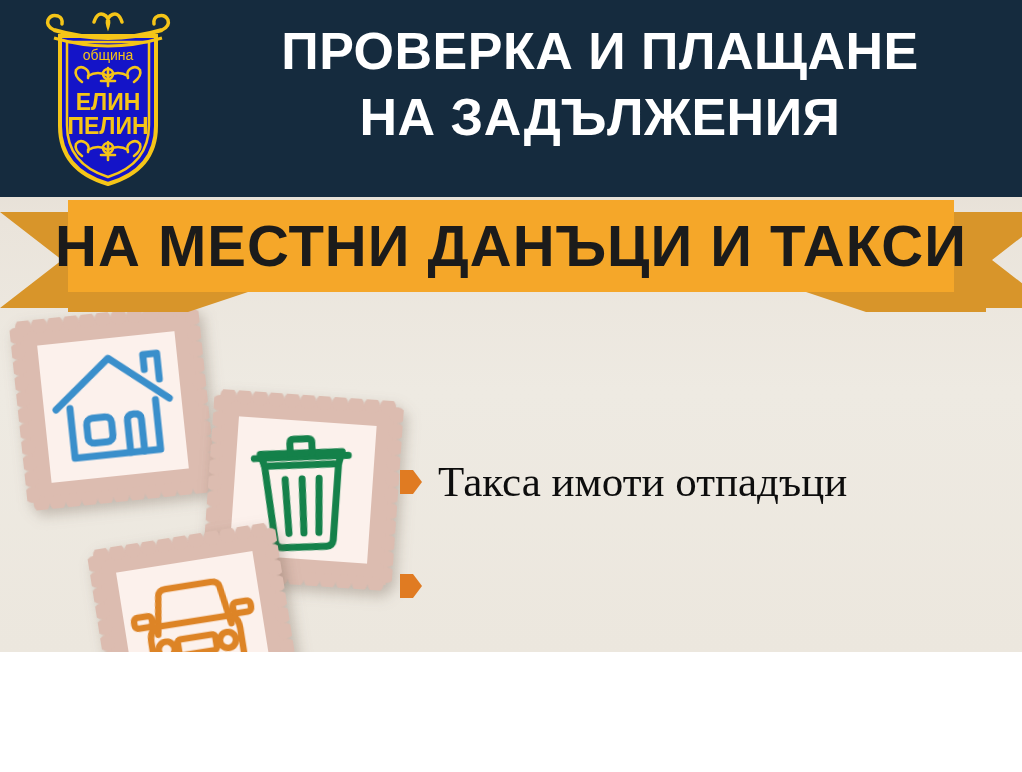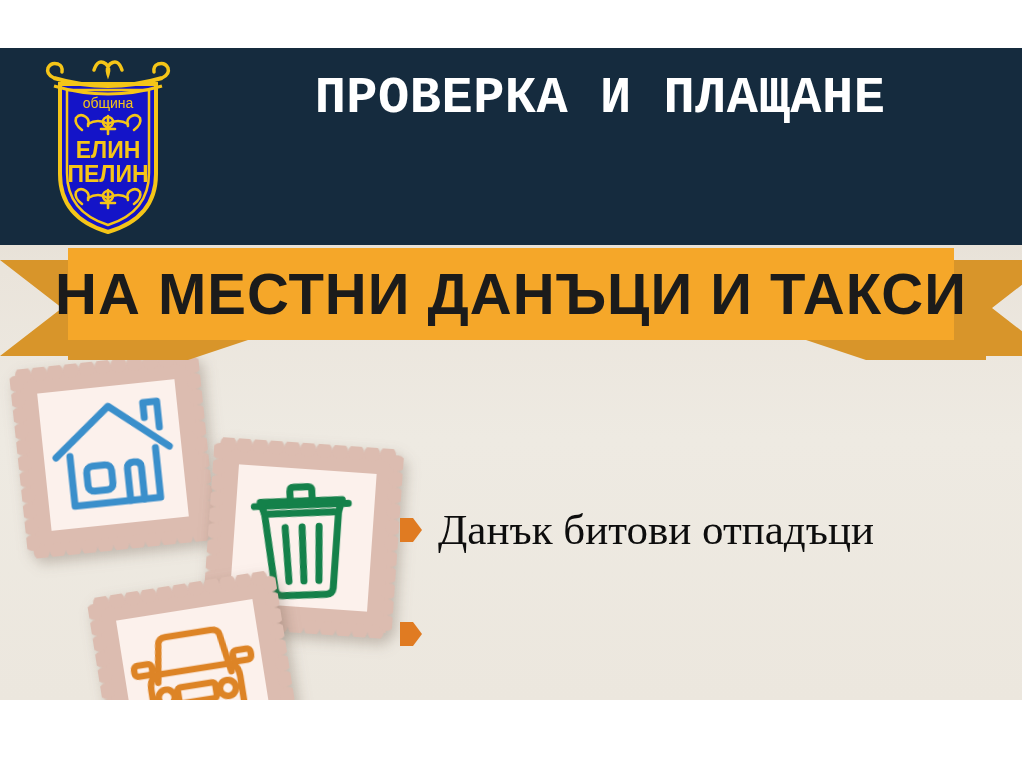--- a/index.html
+++ b/index.html
@@ -7,21 +7,20 @@
     padding: 0;
     background: #ffffff;
   }
   #poster {
     position: relative;
     width: 1022px;
     height: 652px;
     overflow: hidden;
     font-family: "Liberation Sans", sans-serif;
     background: linear-gradient(to bottom, #c9c2b4 0%, #ded7cb 14%, #eae4db 34%, #eeeae2 60%, #ece7de 100%);
-    margin-top: 48px;
   }
 
   
   .header {
     position: absolute;
     left: 0; top: 0;
     width: 1022px;
     height: 197px;
     background: #152b3e;
     z-index: 10;
@@ -39,21 +38,21 @@
     position: absolute;
     left: 190px;
     top: 18px;
     width: 820px;
     text-align: center;
     color: #ffffff;
     font-weight: bold;
     font-size: 52px;
     line-height: 66px;
     letter-spacing: 0.5px;
-    font-family: Liberation Mono, monospace;
+    font-family: Liberation Sans, sans-serif;
   }
   .header-title .ln { display: block; white-space: nowrap; }
 
   
   .ribbon {
     position: absolute;
     left: 0; top: 196px;
     width: 1022px;
     height: 120px;
     z-index: 9;
@@ -195,20 +194,21 @@
         </g>
 
         <text x="66" y="52" fill="#f5c518" font-family="Liberation Sans, sans-serif" font-size="14" text-anchor="middle">община</text>
         <text x="66" y="102" fill="#f5c518" font-family="Liberation Sans, sans-serif" font-size="23" font-weight="bold" text-anchor="middle">ЕЛИН</text>
         <text x="66" y="126" fill="#f5c518" font-family="Liberation Sans, sans-serif" font-size="23" font-weight="bold" text-anchor="middle">ПЕЛИН</text>
       </svg>
     </div>
 
     <div class="header-title">
       <span class="ln">ПРОВЕРКА И ПЛАЩАНЕ</span>
+      <span class="ln">НА ЗАДЪЛЖЕНИЯ</span>
     </div>
   </div>
 
   <div class="ribbon">
     <div class="ribbon-tail left"></div>
     <div class="ribbon-tail right"></div>
     <div class="ribbon-fold-left"></div>
     <div class="ribbon-fold-right"></div>
     <div class="ribbon-main">
       <span class="ribbon-text">НА МЕСТНИ ДАНЪЦИ И ТАКСИ</span>
@@ -410,20 +410,20 @@
         <path d="M114 132 L114 142 Q114 146 119 146 L127 146 Q132 146 132 142 L132 132"></path>
         <rect x="36" y="74" width="18" height="11" rx="4"></rect>
         <rect x="136" y="74" width="18" height="11" rx="4"></rect>
       </g>
     </svg>
   </div>
 
   <div class="tax-list">
     <div class="tax-item">
       <span class="bullet"></span>
-      <span class="tax-label">Данък битови отпадъци</span>
+      <span class="tax-label">Такса имоти отпадъци</span>
     </div>
     <div class="tax-item">
       <span class="bullet"></span>
     </div>
   </div>
 
 </div>
 
 </body></html>

